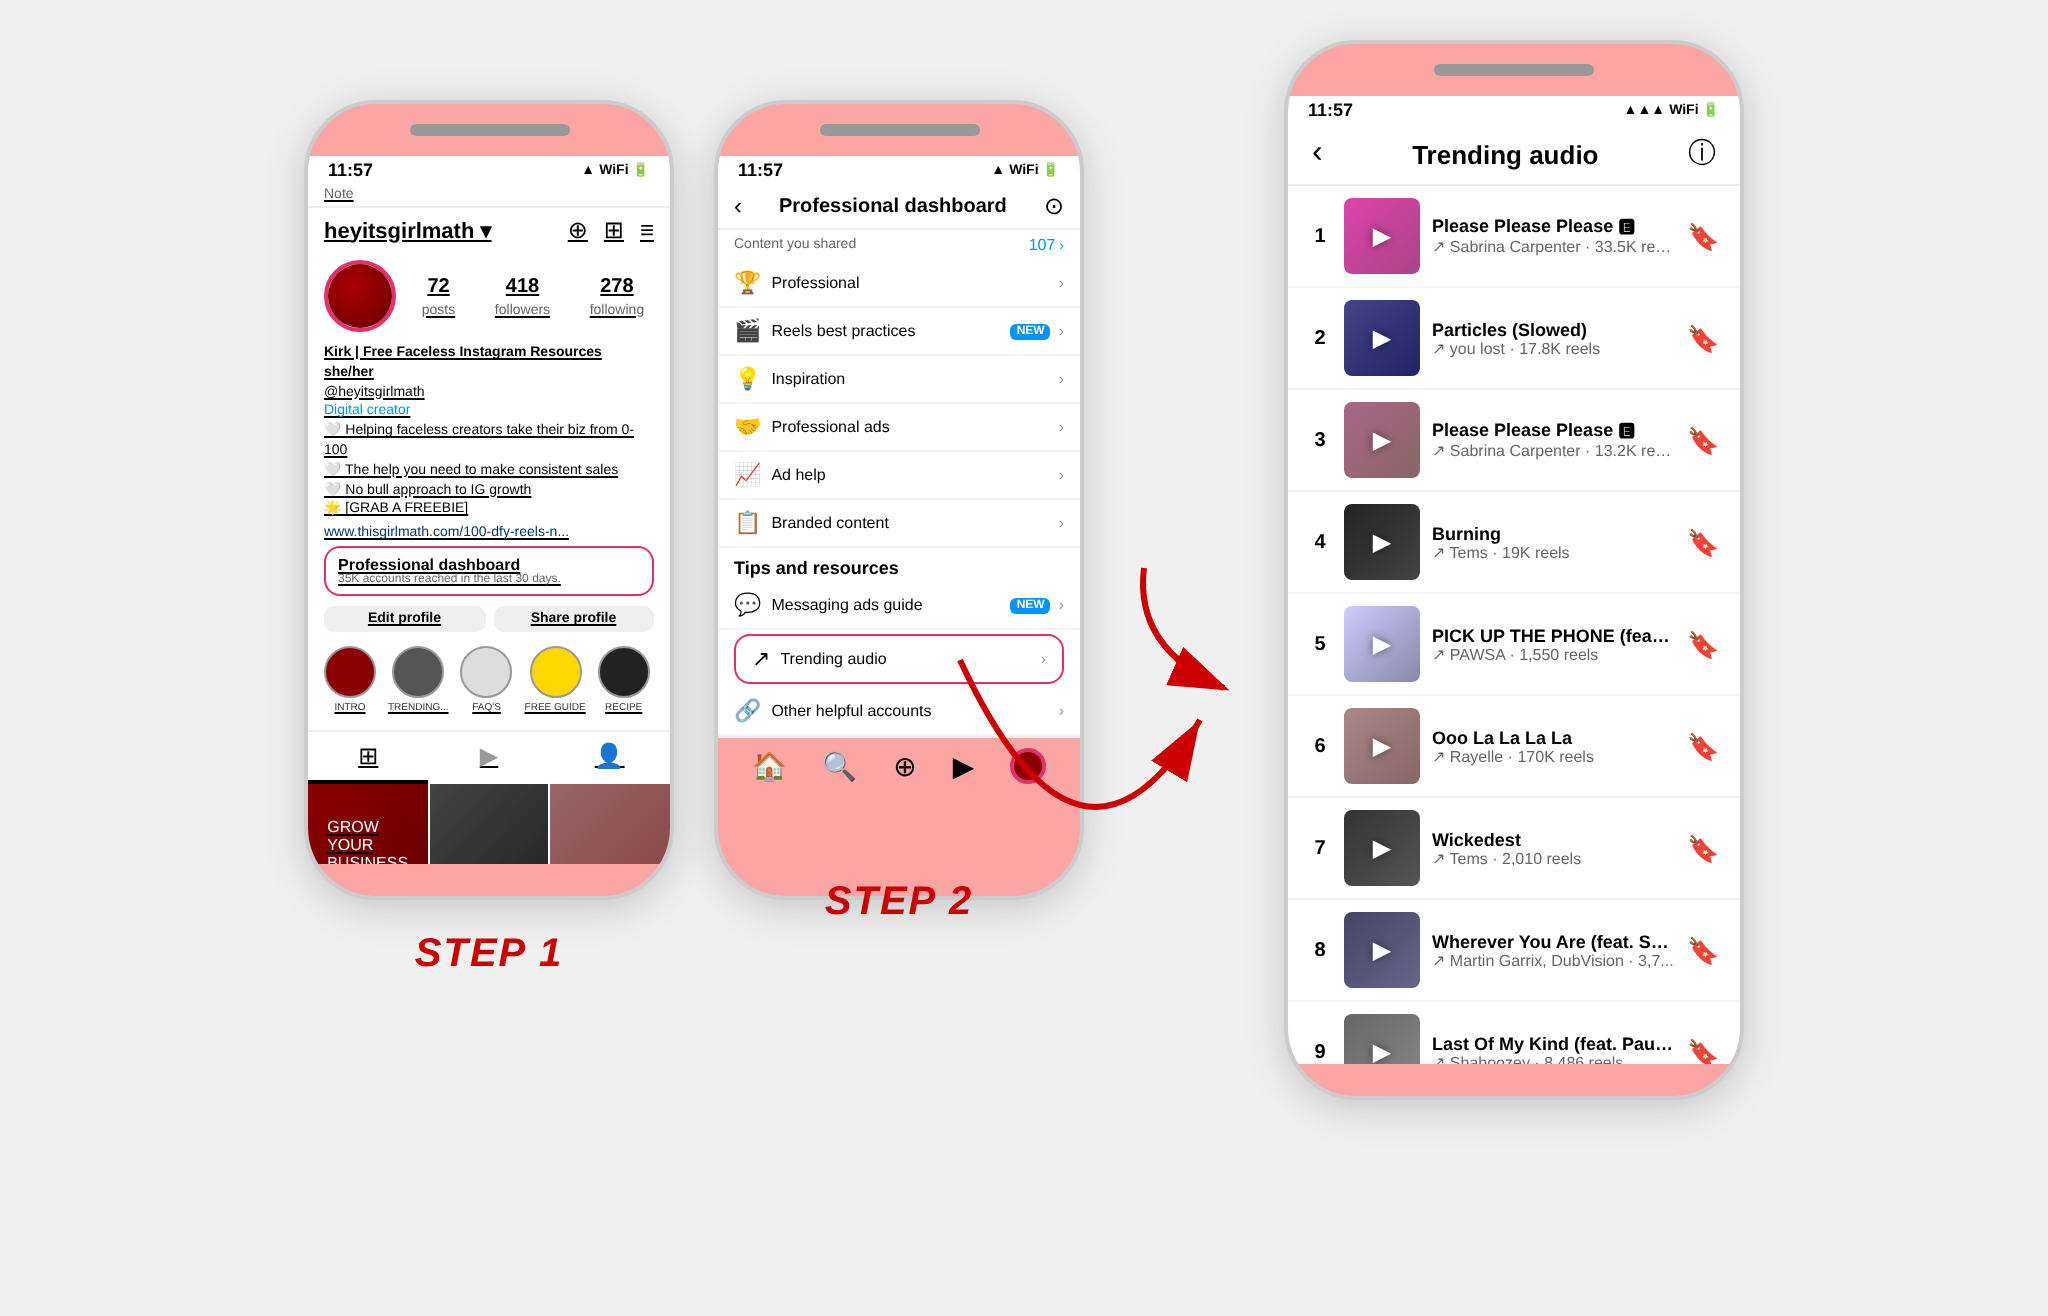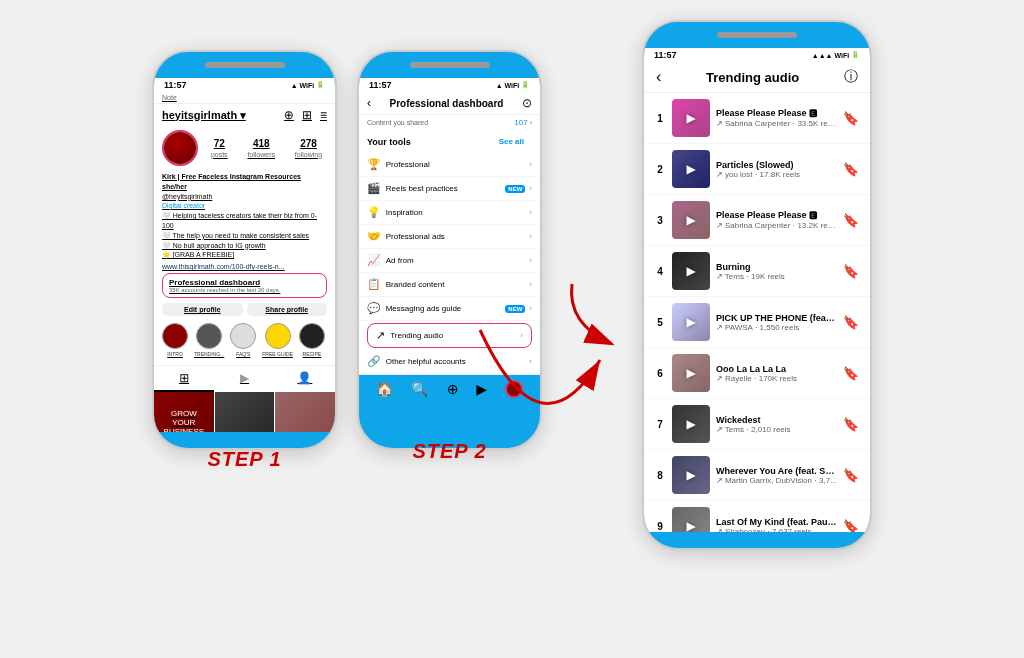--- a/index.html
+++ b/index.html
@@ -19,21 +19,21 @@
       justify-content: center;
       gap: 20px;
       padding: 20px;
       width: 100%;
       height: 100%;
       position: relative;
     }
 
     
     .phone {
-      background: #0ea5e9;
+      background: #fca5a5;
       border-radius: 36px;
       border: 2px solid #ccc;
       box-shadow: 0 4px 20px rgba(0,0,0,0.18);
       position: relative;
       overflow: hidden;
       flex-shrink: 0;
     }
     .phone::before {
       content: '';
       display: block;
@@ -148,21 +148,21 @@
     }
     .ig-highlight-label { font-size: 5px; color: #333; }
     .ig-edit-btn-row { display: flex; gap: 4px; padding: 3px 8px; }
     .ig-edit-btn {
       flex: 1; padding: 3px; background: #efefef; border-radius: 5px;
       text-align: center; font-size: 7px; font-weight: 600;
     }
     .ig-grid-nav { display: flex; border-top: 1px solid #eee; margin-top: 4px; }
     .ig-grid-icon { flex: 1; text-align: center; padding: 5px 0; font-size: 12px; color: #999; }
     .ig-grid-icon.active { color: #000; border-bottom: 2px solid #000; }
-    .ig-grid { display: grid; grid-template-columns: repeat(3,1fr); gap: 1px; text-align: center; }
+    .ig-grid { display: grid; grid-template-columns: repeat(3,1fr); gap: 1px; }
     .ig-grid-cell { aspect-ratio: 1; background: #c8a0a0; overflow: hidden; }
     .ig-grid-cell:nth-child(1) { background: linear-gradient(135deg, #8B0000, #600); }
     .ig-grid-cell:nth-child(2) { background: linear-gradient(135deg, #444, #222); }
     .ig-grid-cell:nth-child(3) { background: linear-gradient(135deg, #966, #844); }
 
     
     .pd-screen { background: #fff; font-size: 9px; }
     .pd-header {
       display: flex; align-items: center; justify-content: space-between;
       padding: 4px 8px; border-bottom: 1px solid #eee;
@@ -375,21 +375,21 @@
 
           <div class="ig-grid">
             <div class="ig-grid-cell" style="display:flex;align-items:center;justify-content:center;font-size:8px;color:#fff">GROW<br>YOUR<br>BUSINESS</div>
             <div class="ig-grid-cell"></div>
             <div class="ig-grid-cell"></div>
           </div>
         </div>
 
       </div>
     </div>
-    <div class="step-label" style="position:relative;margin-top:8px">STEP 1</div>
+    <div class="step-label" style="position:relative;margin-top:26px">STEP 1</div>
   </div>
 
   <div class="phone-wrapper">
     <div class="phone phone2">
       <div class="phone-screen">
 
         <div class="status-bar">
           <span class="time">11:57</span>
           <div class="status-icons">
             <span>▲</span>
@@ -404,24 +404,20 @@
             <span style="font-size:12px">‹</span>
             <span class="pd-title">Professional dashboard</span>
             <span style="font-size:12px">⊙</span>
           </div>
 
           <div class="pd-content-row">
             <span>Content you shared</span>
             <span><span class="num">107</span> <span style="color:#0095f6">›</span></span>
           </div>
 
-          <div style="display:flex;justify-content:space-between;align-items:center;padding:4px 8px">
-            <span class="pd-section-title" style="padding:0">Your tools</span>
-            <span class="pd-see-all">See all</span>
-          </div>
 
           <div class="pd-menu-item">
             <div class="left">
               <span class="pd-menu-icon">🏆</span>
               <span class="pd-menu-label">Professional</span>
             </div>
             <span class="pd-chevron">›</span>
           </div>
 
           <div class="pd-menu-item">
@@ -447,33 +443,34 @@
             <div class="left">
               <span class="pd-menu-icon">🤝</span>
               <span class="pd-menu-label">Professional ads</span>
             </div>
             <span class="pd-chevron">›</span>
           </div>
 
           <div class="pd-menu-item">
             <div class="left">
               <span class="pd-menu-icon">📈</span>
-              <span class="pd-menu-label">Ad from</span>
+              <span class="pd-menu-label">Ad help</span>
             </div>
             <span class="pd-chevron">›</span>
           </div>
 
           <div class="pd-menu-item">
             <div class="left">
               <span class="pd-menu-icon">📋</span>
               <span class="pd-menu-label">Branded content</span>
             </div>
             <span class="pd-chevron">›</span>
           </div>
 
+          <div class="pd-section-title">Tips and resources</div>
 
           <div class="pd-menu-item">
             <div class="left">
               <span class="pd-menu-icon">💬</span>
               <span class="pd-menu-label">Messaging ads guide</span>
             </div>
             <div style="display:flex;align-items:center;gap:4px">
               <span class="pd-badge-new">NEW</span>
               <span class="pd-chevron">›</span>
             </div>
@@ -638,21 +635,21 @@
             <span class="ta-bookmark">🔖</span>
           </div>
 
           <div class="ta-item">
             <span class="ta-rank">9</span>
             <div class="ta-thumbnail ta-thumb-9">
               <span class="play">▶</span>
             </div>
             <div class="ta-info">
               <div class="ta-song">Last Of My Kind (feat. Paul....</div>
-              <div class="ta-artist">↗ Shaboozey · 7,637 reels</div>
+              <div class="ta-artist">↗ Shaboozey · 8,486 reels</div>
             </div>
             <span class="ta-bookmark">🔖</span>
           </div>
         </div>
 
       </div>
     </div>
   </div>
 </div>
 

